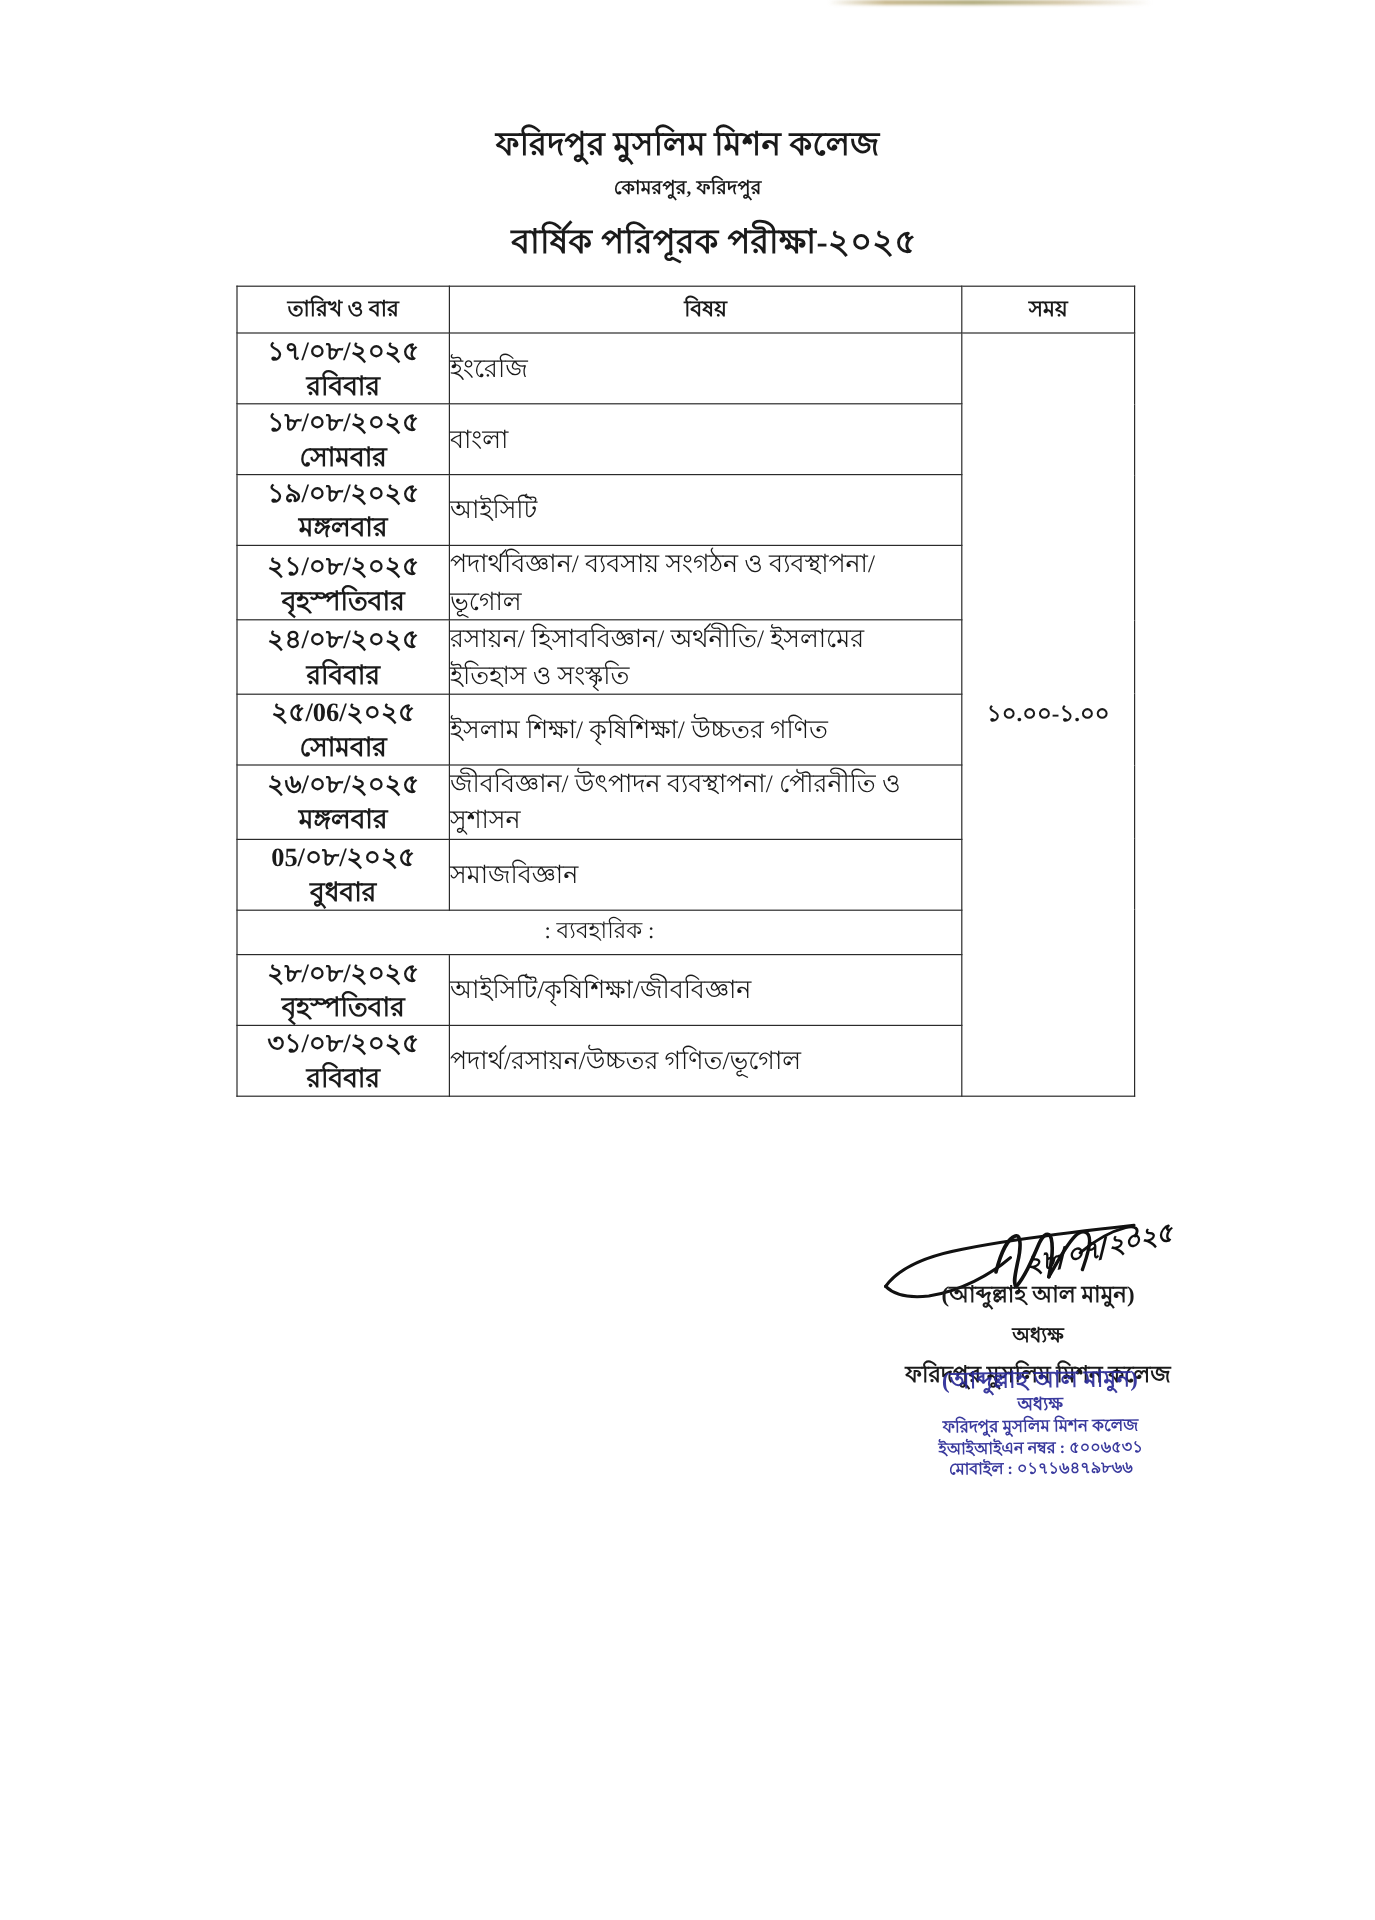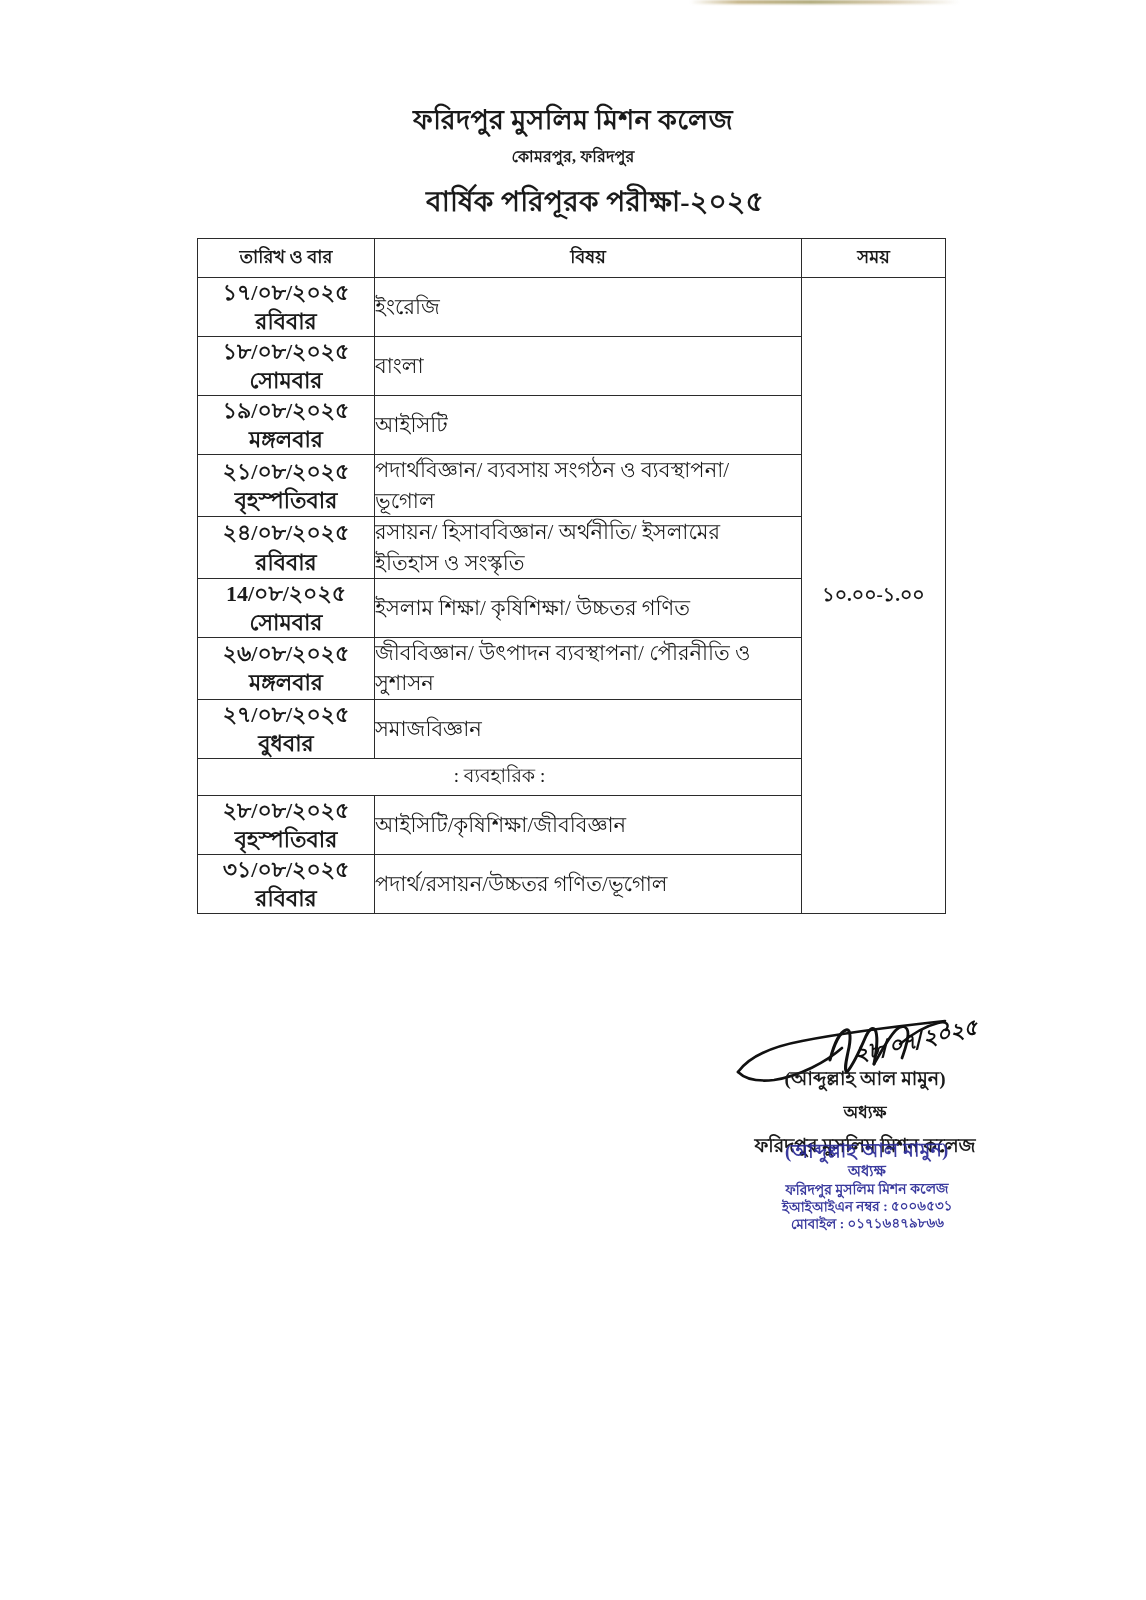--- a/index.html
+++ b/index.html
@@ -272,42 +272,42 @@
             <span class="date-line">রবিবার</span>
           </td>
           <td class="subject-cell">
             <span class="date-line">রসায়ন/ হিসাববিজ্ঞান/ অর্থনীতি/ ইসলামের</span>
             <span class="date-line">ইতিহাস ও সংস্কৃতি</span>
           </td>
         </tr>
 
         <tr>
           <td class="date-cell">
-            <span class="date-line">14/০৮/২০২৫</span>
+            <span class="date-line">২৫/06/২০২৫</span>
             <span class="date-line">সোমবার</span>
           </td>
           <td class="subject-cell">
             <span class="date-line">ইসলাম শিক্ষা/ কৃষিশিক্ষা/ উচ্চতর গণিত</span>
           </td>
         </tr>
 
         <tr>
           <td class="date-cell">
             <span class="date-line">২৬/০৮/২০২৫</span>
             <span class="date-line">মঙ্গলবার</span>
           </td>
           <td class="subject-cell">
             <span class="date-line">জীববিজ্ঞান/ উৎপাদন ব্যবস্থাপনা/ পৌরনীতি ও</span>
             <span class="date-line">সুশাসন</span>
           </td>
         </tr>
 
         <tr>
           <td class="date-cell">
-            <span class="date-line">২৭/০৮/২০২৫</span>
+            <span class="date-line">05/০৮/২০২৫</span>
             <span class="date-line">বুধবার</span>
           </td>
           <td class="subject-cell">
             <span class="date-line">সমাজবিজ্ঞান</span>
           </td>
         </tr>
 
         <tr>
           <td class="practical-head" colspan="2">: ব্যবহারিক :</td>
         </tr>

